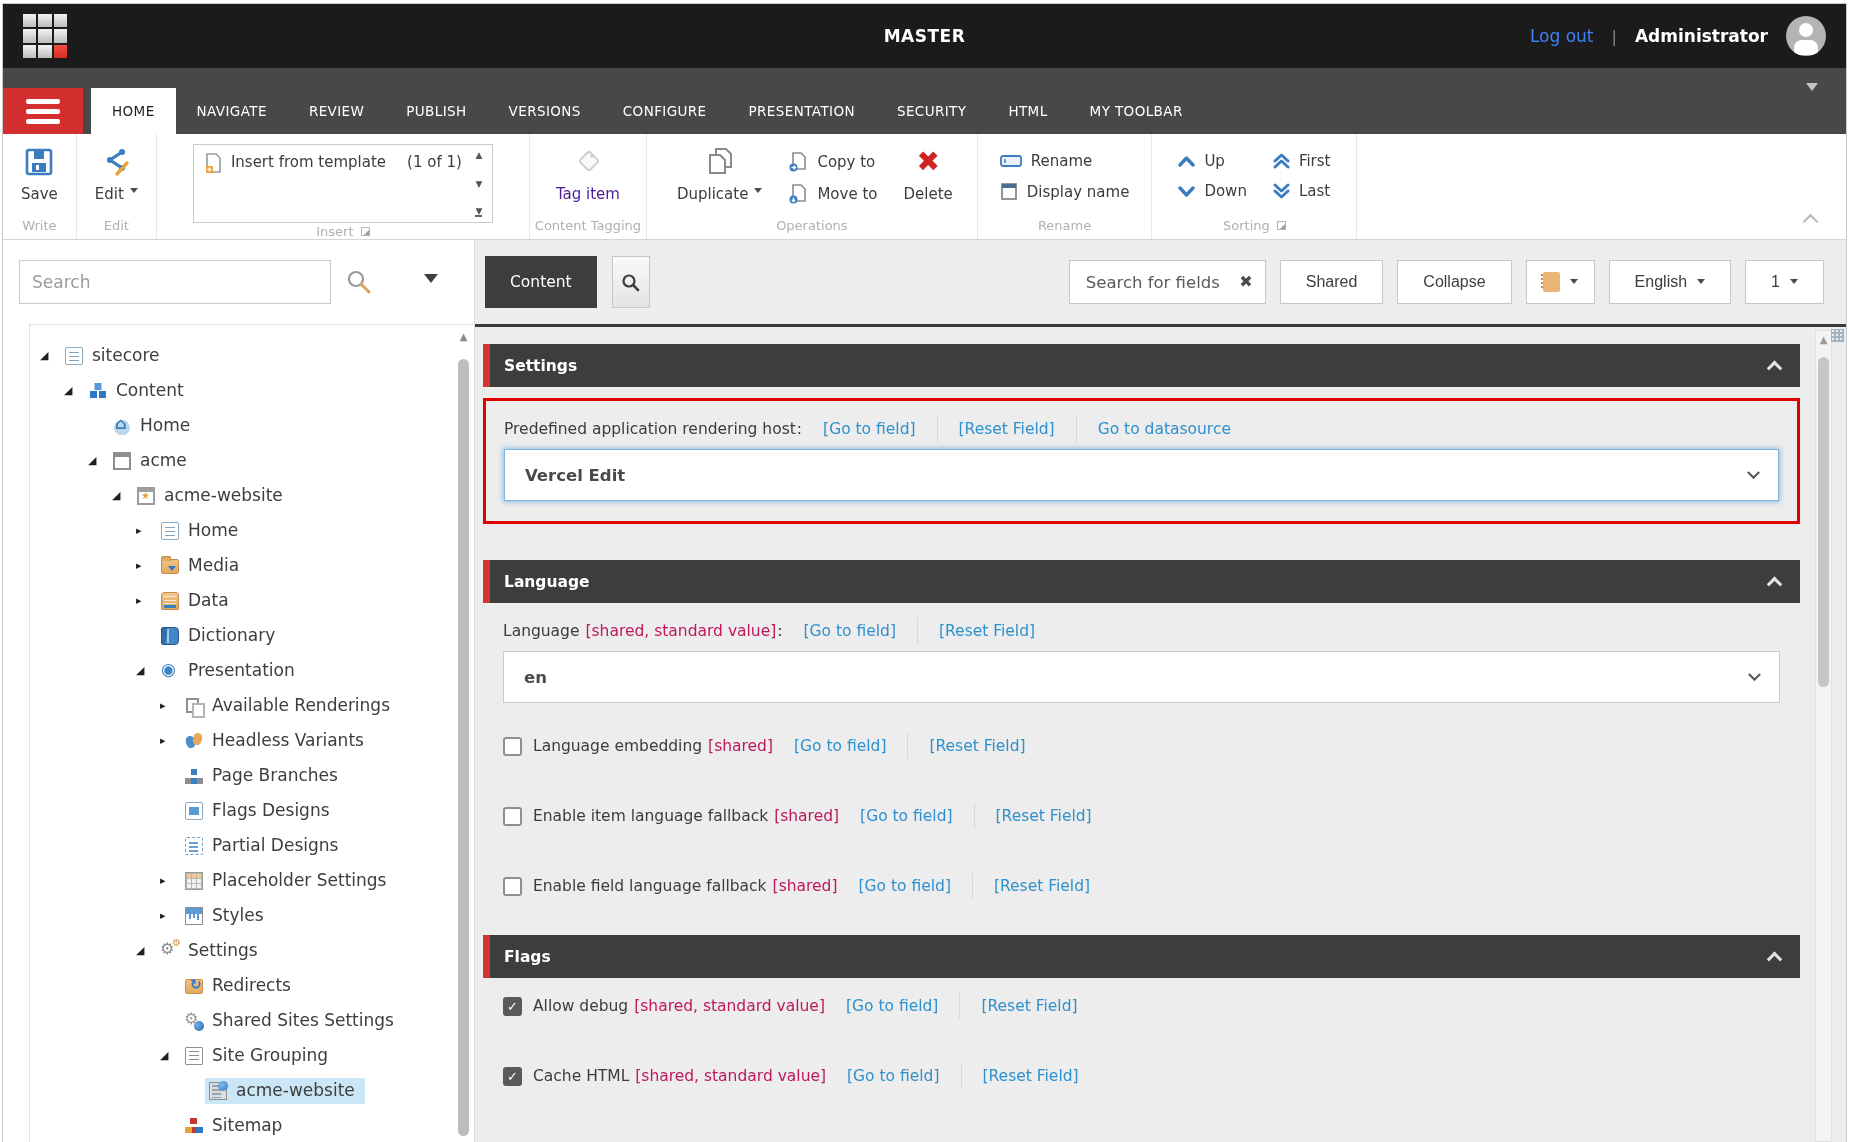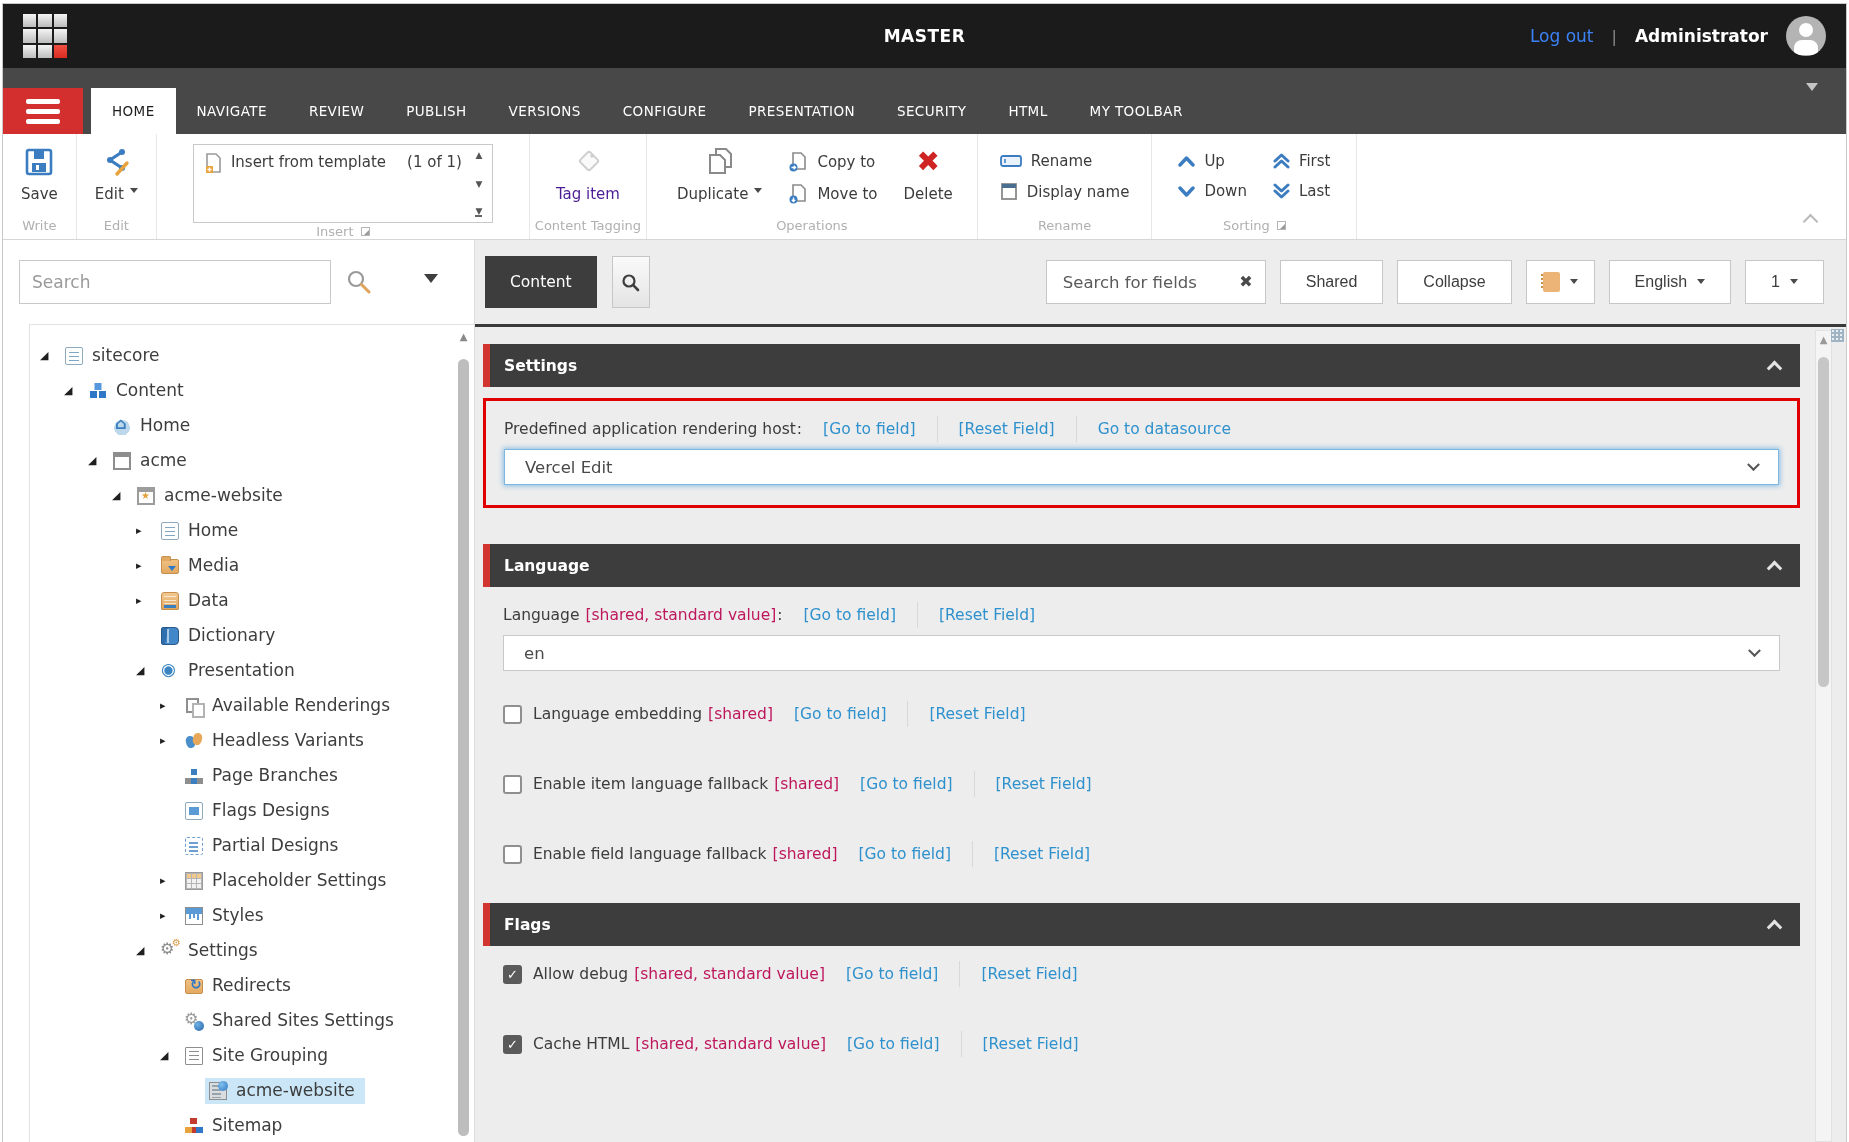--- a/index.html
+++ b/index.html
@@ -130,21 +130,21 @@
     background:radial-gradient(circle at 35% 35%,#7fc0ec,#2f78c8);right:-2px;top:-2px;}
   .ti-sitemap::before{content:"";position:absolute;width:7px;height:6px;background:#c23b2e;left:5px;top:1px;
     box-shadow:-5px 9px 0 #e8a33d,6px 9px 0 #2f78c8,0 9px 0 #c23b2e;}
 
   
   .content{flex:1;background:#ededed;display:flex;flex-direction:column;position:relative;min-width:0;}
   .content-toolbar{height:84px;display:flex;align-items:center;padding:0 22px 0 10px;gap:14px;flex:none;}
   .content-tab{height:52px;background:#3d3d3d;color:#fff;font-size:15.5px;display:flex;align-items:center;padding:0 25px;cursor:pointer;}
   .tab-search{height:52px;width:38px;background:linear-gradient(#fafafa,#e4e4e4);border:1px solid #c6c6c6;display:flex;align-items:center;justify-content:center;margin-left:1px;cursor:pointer;}
   .tspacer{flex:1;}
-  .fsearch{width:220px;height:44px;background:#fff;border:1px solid #c6c6c6;display:flex;align-items:center;padding:0 12px 0 14px;gap:8px;}
+  .fsearch{width:197px;height:44px;background:#fff;border:1px solid #c6c6c6;display:flex;align-items:center;padding:0 12px 0 14px;gap:8px;}
   .fsearch input{border:none;outline:none;flex:1;font-size:16.5px;color:#555;min-width:0;background:transparent;
     font-family:"DejaVu Sans","Liberation Sans",sans-serif;}
   .fsearch input::placeholder{color:#5a5a5a;}
   .fsearch .x{color:#4a4a4a;font-size:16px;font-weight:bold;cursor:pointer;line-height:1;}
   .tbtn{height:44px;background:#fff;border:1px solid #c6c6c6;font-size:16px;color:#3d3d3d;display:flex;align-items:center;justify-content:center;padding:0 25px;gap:10px;cursor:pointer;white-space:nowrap;}
   .tbtn.icon-btn{padding:0 16px;}
   .notebook{width:17px;height:20px;background:#ecb577;border-radius:2px;position:relative;}
   .notebook::before{content:"";position:absolute;left:-2px;top:2px;bottom:2px;width:2px;
     background:repeating-linear-gradient(#c98f4f 0 2px,transparent 2px 4px);}
   .toolbar-rule{height:3px;background:#3a3a3a;flex:none;}
@@ -160,21 +160,21 @@
   .sec-body.hl-border{border:3px solid #e00000;margin-top:11px;padding:15px 18px 17px;}
   .frow{display:flex;align-items:center;font-size:15.5px;white-space:nowrap;}
   .flabel{color:#3c3c3c;}
   .fsuffix{color:#be185d;margin-left:6px;}
   .fcolon{margin-left:1px;}
   .flink{color:#2e91cd;margin-left:21px;cursor:pointer;text-decoration:none;}
   .lsep{width:1px;height:26px;background:#d8d8d8;margin-left:21px;flex:none;}
   .frow-select{margin-bottom:7px;}
   .frow-check{margin-bottom:44px;}
   .sec-body .frow-check:last-child{margin-bottom:26px;}
-  .selbox{height:36px;background:#fff;border:1px solid #c9c9c9;display:flex;align-items:center;padding:16px 20px;margin:4px 0 30px;cursor:pointer;}
+  .selbox{height:52px;background:#fff;border:1px solid #c9c9c9;display:flex;align-items:center;padding:16px 20px;margin:4px 0 30px;cursor:pointer;font-weight:bold;}
   .selbox.glow{border:1px solid #7db6e0;box-shadow:0 0 5px 1px rgba(120,180,225,.85);margin-bottom:3px;}
   .selval{font-size:16.5px;color:#4a4a4a;}
   .selchev{margin-left:auto;width:9px;height:9px;border-right:2px solid #555;border-bottom:2px solid #555;transform:rotate(45deg) translate(-2px,-2px);}
   .cb{width:19px;height:19px;border:2px solid #8f8f8f;border-radius:3px;background:#fff;margin-right:11px;flex:none;display:flex;align-items:center;justify-content:center;font-size:13px;color:#fff;cursor:pointer;line-height:1;}
   .cb.checked{background:#5a5a5a;border-color:#5a5a5a;}
 
   
   .content-scroll{position:absolute;right:14px;top:90px;bottom:0;width:17px;background:#f4f4f4;border:1px solid #e2e2e2;}
   .content-scroll .up{color:#9a9a9a;font-size:10px;text-align:center;padding-top:3px;cursor:pointer;}
   .content-scroll .thumb{position:absolute;left:2px;top:26px;width:11px;height:330px;background:#c6c6c6;border-radius:6px;cursor:pointer;}

